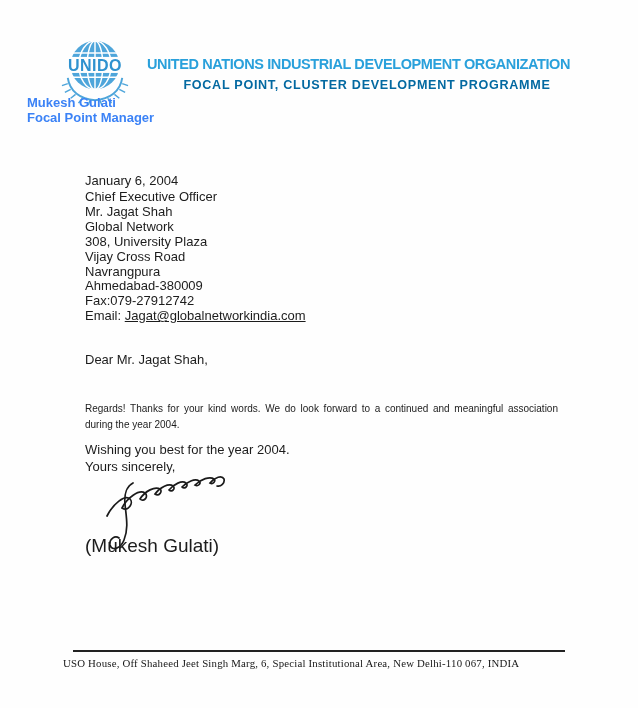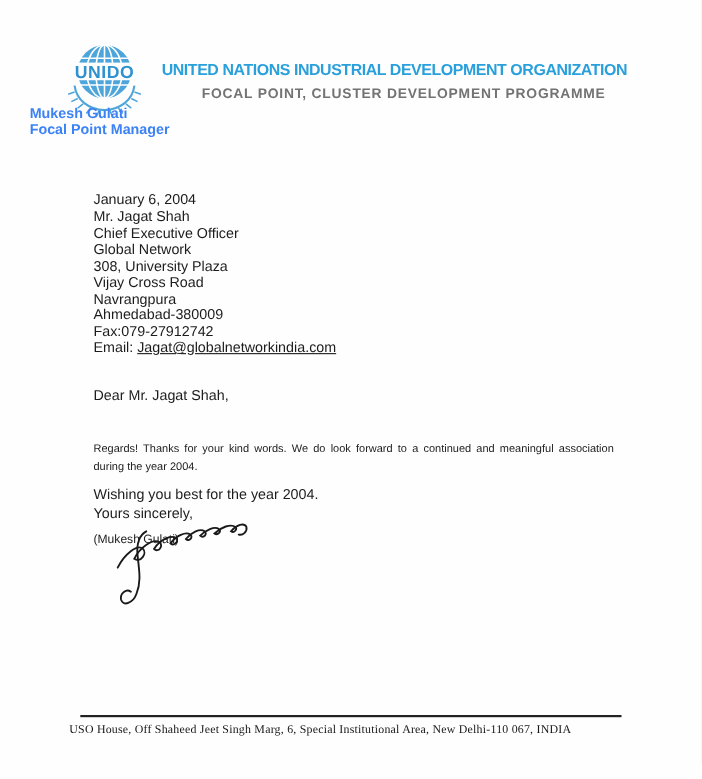--- a/index.html
+++ b/index.html
@@ -15,34 +15,34 @@
   .abs{position:absolute;}
   
   .logo{left:56px;top:36px;width:78px;height:70px;}
   .org-name{
     left:147px;top:56px;width:445px;
     font-size:14.5px;font-weight:bold;letter-spacing:-0.4px;
     color:#29a0db;white-space:nowrap;
   }
   .programme{
     left:147px;top:78px;width:440px;text-align:center;
-    font-size:12.6px;letter-spacing:0.7px;color:#737373;font-weight:bold;
+    font-size:12.6px;letter-spacing:0.7px;color:#0369a1;font-weight:bold;
     white-space:nowrap;
   }
   .sender{left:27px;top:95px;font-size:13px;font-weight:bold;line-height:15px;color:#3b82f6;}
   
   .date{left:85px;top:149px;font-size:13px;margin-top:24px;}
   .recipient{left:85px;top:190px;font-size:13px;line-height:14.9px;}
   .email-link{text-decoration:underline;}
   .salutation{left:85px;top:352px;font-size:13px;}
   .para{left:85px;top:401px;width:473px;font-size:10px;line-height:15.6px;text-align:justify;}
   .wishing{left:85px;top:442px;font-size:13px;}
   .closing{left:85px;top:459px;font-size:13px;}
   .signature{left:100px;top:474px;width:158px;height:82px;}
-  .signatory{left:85px;top:485px;font-size:11px;}
+  .signatory{left:85px;top:535px;font-size:19px;}
   
   .footer-rule{left:73px;top:650px;width:492px;height:2px;background:#222;}
   .footer-text{
     left:63px;top:657px;width:512px;text-align:left;
     font-size:10.8px;letter-spacing:0.2px;color:#161616;white-space:nowrap;font-family:Liberation Serif, serif;
   }
 </style>
 </head>
 <body>
 
@@ -73,22 +73,22 @@
   <div class="abs programme">FOCAL POINT, CLUSTER DEVELOPMENT PROGRAMME</div>
 
   <div class="abs sender">
     <div>Mukesh Gulati</div>
     <div>Focal Point Manager</div>
   </div>
 
   <div class="abs date">January 6, 2004</div>
 
   <div class="abs recipient">
+    <div>Chief Executive Officer</div>
     <div>Mr. Jagat Shah</div>
-    <div>Chief Executive Officer</div>
     <div>Global Network</div>
     <div>308, University Plaza</div>
     <div>Vijay Cross Road</div>
     <div>Navrangpura</div>
     <div>Ahmedabad-380009</div>
     <div>Fax:079-27912742</div>
     <div><span>Email: </span><span class="email-link">Jagat@globalnetworkindia.com</span></div>
   </div>
 
   <div class="abs salutation">Dear Mr. Jagat Shah,</div>

